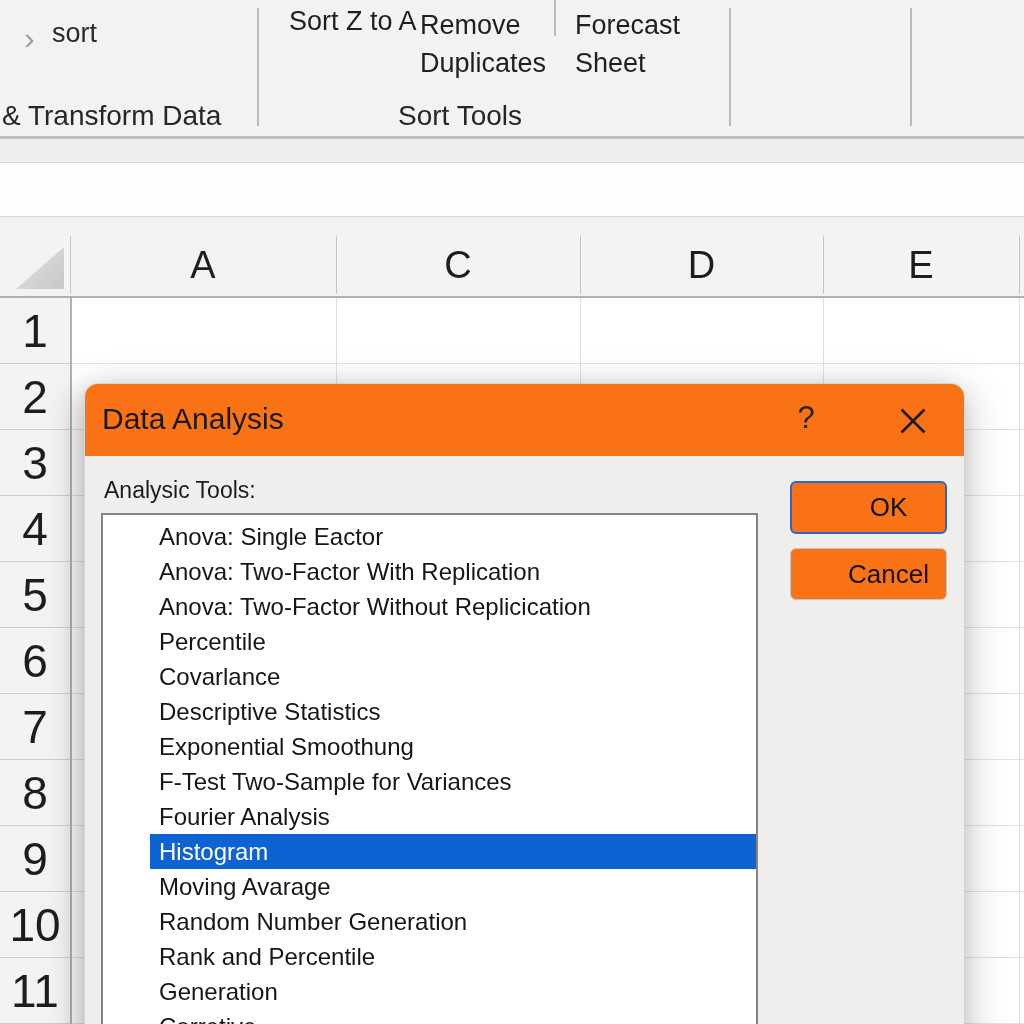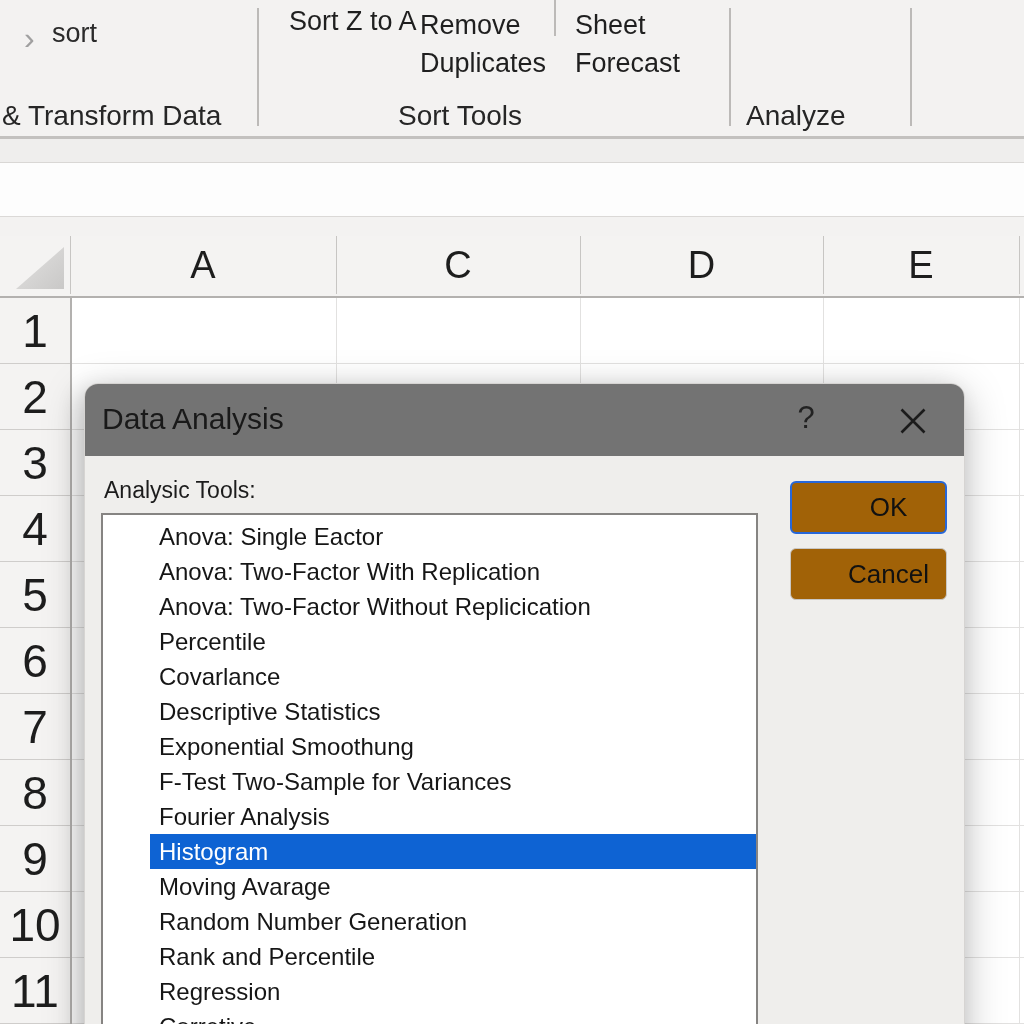--- a/index.html
+++ b/index.html
@@ -46,30 +46,30 @@
   .hgrid{position:absolute;left:70px;top:298px;width:954px;height:726px;
     background-image:repeating-linear-gradient(to bottom,transparent 0px,transparent 65px,#e2e1e0 65px,#e2e1e0 66px);}
   .vline{position:absolute;top:298px;bottom:0;width:1px;background:#e2e1e0;}
   .rowheaders{position:absolute;left:0;top:298px;width:70px;bottom:0;background:#f4f3f2;border-right:2px solid #b3b1af;display:flex;flex-direction:column;}
   .rowcell{height:66px;flex:0 0 66px;box-sizing:border-box;border-bottom:1px solid #cfcdcb;display:flex;align-items:center;justify-content:center;font-size:46px;color:#1d1d1d;}
   
   :root{--selection:#0e63d3;--okborder:#2767d9;}
   .dialog{position:absolute;left:84px;top:383px;width:881px;height:700px;background:#efeeec;
     border-radius:14px 14px 0 0;border:1px solid #d6d4d2;box-sizing:border-box;
     box-shadow:0 10px 40px rgba(0,0,0,.25),-6px 6px 22px rgba(0,0,0,.12);z-index:10;}
-  .dlg-titlebar{position:absolute;left:0;top:0;right:0;height:72px;background:#737373;border-radius:13px 13px 0 0;}
+  .dlg-titlebar{position:absolute;left:0;top:0;right:0;height:72px;background:#f97316;border-radius:13px 13px 0 0;}
   .dlg-title{position:absolute;left:17px;top:18px;font-size:30px;color:#191919;}
   .dlg-help{position:absolute;left:704px;top:16px;width:34px;height:40px;font-size:31px;color:#222;text-align:center;cursor:default;}
   .dlg-close{position:absolute;left:810px;top:20px;width:36px;height:34px;display:flex;align-items:center;justify-content:center;}
   .dlg-label{position:absolute;left:19px;top:93px;font-size:23px;color:#1c1c1c;}
   .toollist{position:absolute;left:16px;top:129px;width:657px;height:600px;background:#ffffff;
     border:2px solid #868482;box-sizing:border-box;padding-top:4px;overflow:hidden;}
   .tool-item{height:35px;line-height:35px;padding-left:9px;font-size:24px;color:#161616;white-space:nowrap;margin-left:47px;}
   .tool-item.selected{background:var(--selection);color:#ffffff;}
-  .btn{position:absolute;left:705px;width:157px;height:53px;background:#a16207;border-radius:6px;
+  .btn{position:absolute;left:705px;width:157px;height:53px;background:#f97316;border-radius:6px;
     display:flex;align-items:center;justify-content:center;font-size:26px;color:#111;box-sizing:border-box;padding-left:40px;}
   .btn-ok{top:97px;border:2.5px solid var(--okborder);}
   .btn-cancel{top:164px;border:1.5px solid #c9c7c5;height:52px;}
 </style>
 </head>
 <body>
 
 <div class="ribbon">
   <span class="rb-abs chevron">›</span>
   <span class="rb-abs sort-small">sort</span>
@@ -79,28 +79,27 @@
 
   <span class="rb-abs sortzta">Sort Z to A</span>
   <div class="rb-abs twoline removedup">
     <div>Remove</div>
     <div>Duplicates</div>
   </div>
 
   <div class="vdiv d2"></div>
 
   <div class="rb-abs twoline forecast">
+    <div>Forecast</div>
     <div>Sheet</div>
-    <div>Forecast</div>
   </div>
   <div class="rb-abs grp-label sorttools">Sort Tools</div>
 
   <div class="vdiv d3"></div>
 
-  <div class="rb-abs grp-label analyze">Analyze</div>
 
   <div class="vdiv d4"></div>
 </div>
 
 <div class="strip1"></div>
 <div class="formulabar"></div>
 <div class="gapbar"></div>
 
 <div class="colheaders">
   <div class="colcell corner">
@@ -151,18 +150,18 @@
       <div class="tool-item">Percentile</div>
       <div class="tool-item">Covarlance</div>
       <div class="tool-item">Descriptive Statistics</div>
       <div class="tool-item">Exponential Smoothung</div>
       <div class="tool-item">F-Test Two-Sample for Variances</div>
       <div class="tool-item">Fourier Analysis</div>
       <div class="tool-item selected">Histogram</div>
       <div class="tool-item">Moving Avarage</div>
       <div class="tool-item">Random Number Generation</div>
       <div class="tool-item">Rank and Percentile</div>
-      <div class="tool-item">Regression</div>
+      <div class="tool-item">Generation</div>
       <div class="tool-item">Corretive</div>
     </div>
   <div class="btn btn-ok">OK</div>
   <div class="btn btn-cancel">Cancel</div>
 </div>
 
 </body></html>

